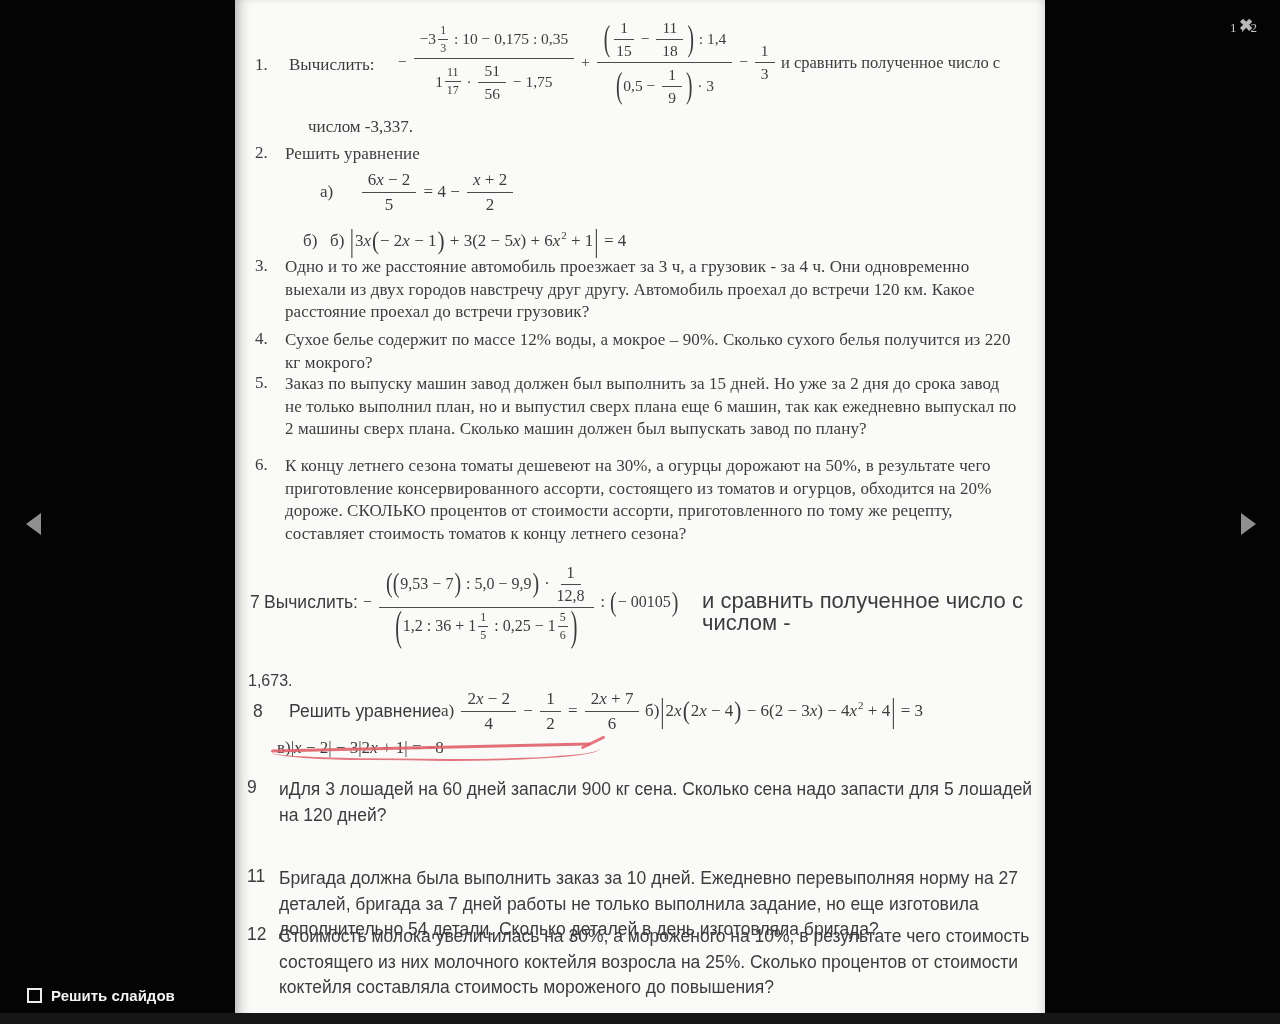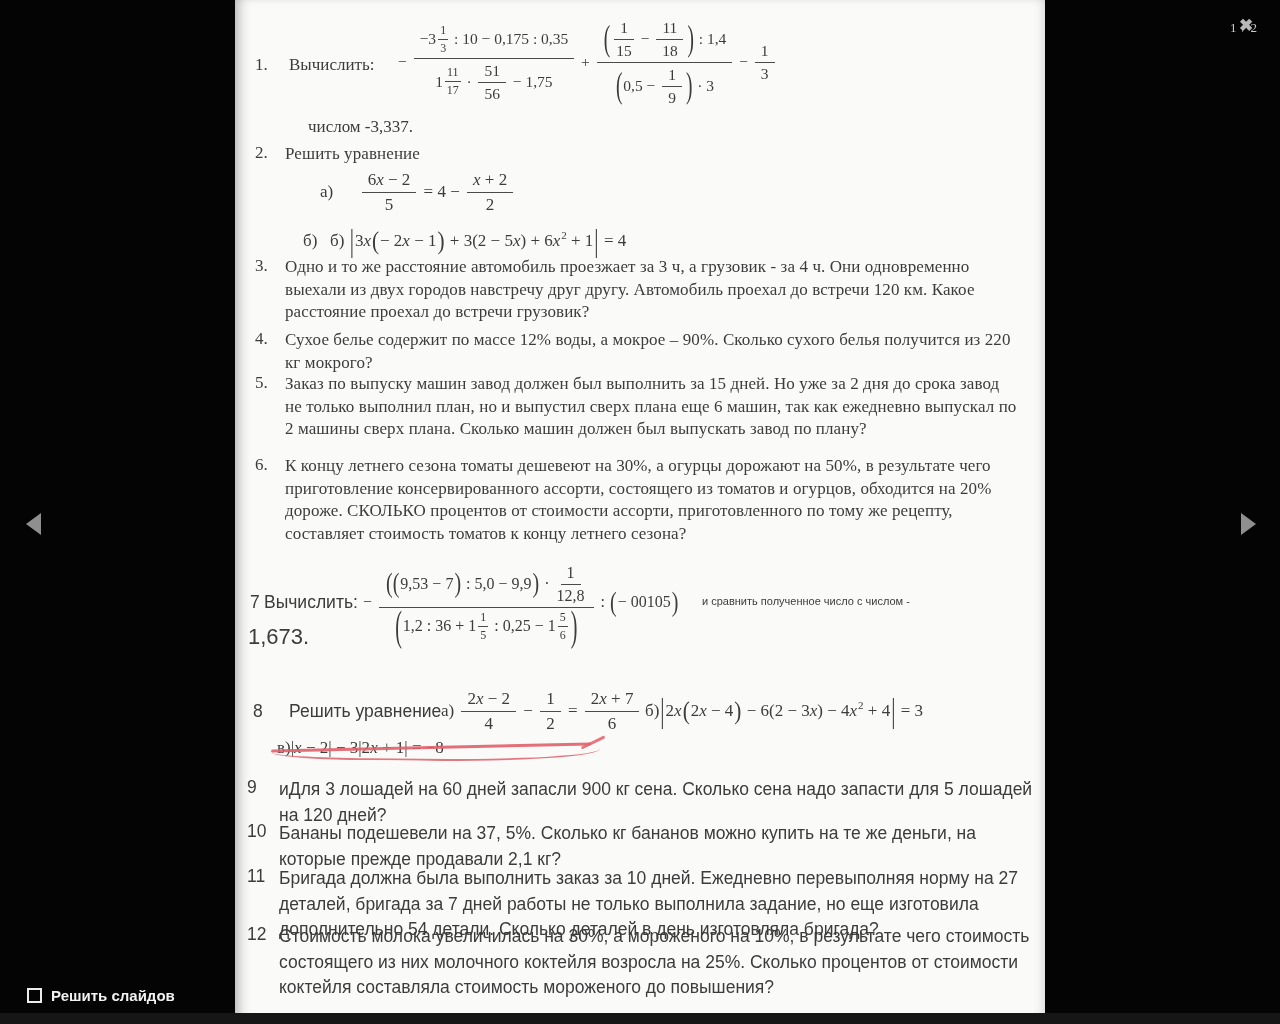--- a/index.html
+++ b/index.html
@@ -43,21 +43,21 @@
   .p1 .pnum{position:absolute;left:2px;top:49px;}
   .p1 .plabel{position:absolute;left:36px;top:49px;}
   .f1{position:absolute;left:145px;top:0;height:112px;font-size:15.5px;font-family:"Liberation Serif",serif;}
   .p1 .tail{position:absolute;left:528px;top:46px;width:258px;font-size:16.5px;line-height:21px;}
 
   
   .p7{position:absolute;left:15px;top:548px;width:795px;height:108px;}
   .p7 .num{position:absolute;left:0;top:44px;font-size:17.5px;}
   .p7 .lbl{position:absolute;left:14px;top:44px;font-size:17.5px;}
   .f7{position:absolute;left:113px;top:0;height:108px;font-size:16px;font-family:"Liberation Serif",serif;}
-  .p7 .tail{position:absolute;left:452px;top:42px;width:350px;font-size:11px;line-height:22px;}
+  .p7 .tail{position:absolute;left:452px;top:42px;width:350px;font-size:22px;line-height:22px;}
 
   
   .p8{position:absolute;left:18px;top:680px;width:785px;height:64px;}
   .p8 .num{position:absolute;left:0;top:21px;font-size:17.5px;}
   .p8 .lbl{position:absolute;left:36px;top:21px;font-size:17.5px;}
 
   .struck{position:absolute;left:42px;top:734px;width:335px;height:34px;}
   .strike1{position:absolute;left:-6px;top:12px;width:320px;height:2.5px;background:var(--strike,#e0606a);
            transform:rotate(-1.3deg);border-radius:2px;opacity:.9;}
   .strike2{position:absolute;left:-5px;top:13px;width:328px;height:14px;
@@ -182,20 +182,21 @@
             <span class="mf">
               <span class="mn">
                 <span class="mt">1</span>
               </span>
               <span class="md">
                 <span class="mt">3</span>
               </span>
             </span>
           </span>
         </div>
+      <span class="tail">и сравнить полученное число с</span>
     </div>
     <div class="abs serif" style="left:73px;top:117px;font-size:17px">числом -3,337.</div>
 
     <div class="prob serif" style="top:143px">
       <span class="pnum">2.</span>
       <div class="ptext">Решить уравнение</div>
     </div>
     <div class="frow" style="left:85px;top:164px;height:56px">
         <span class="mr">
           <span class="mt">а)      </span>
@@ -321,21 +322,21 @@
               </span>
             </span>
             <span class="mt"> : </span>
             <span class="mb" style="transform: scaleY(1.35);">(</span>
             <span class="mt">− 00105</span>
             <span class="mb" style="transform: scaleY(1.35);">)</span>
           </span>
         </div>
       <span class="tail">и сравнить полученное число с числом -</span>
     </div>
-    <div class="abs sans" style="left:13px;top:624px;font-size:22px">1,673.</div>
+    <div class="abs sans" style="left:13px;top:672px;font-size:16px">1,673.</div>
 
     <div class="p8 sans">
       <span class="num">8</span>
       <span class="lbl">Решить уравнение</span>
       <div class="frow" style="left:188px;top:0;height:62px">
           <span class="mr">
             <span class="mt">а) </span>
             <span class="mf">
               <span class="mn">
                 <span class="mr">
@@ -405,24 +406,20 @@
           </span>
         </div>
       <div class="strike1"></div>
       <div class="strike2"></div>
       <div class="strike3"></div>
     </div>
 
     <div class="prob sans-p" style="top:777px">
       <span class="pnum">9</span>
       <div class="ptext">иДля 3 лошадей на 60 дней запасли 900 кг сена. Сколько сена надо запасти для 5 лошадей на 120 дней?</div>
-    </div>
-    <div class="prob sans-p" style="top:821px">
-      <span class="pnum">10</span>
-      <div class="ptext">Бананы подешевели на 37, 5%. Сколько кг бананов можно купить на те же деньги, на которые прежде продавали 2,1 кг?</div>
     </div>
     <div class="prob sans-p" style="top:866px">
       <span class="pnum">11</span>
       <div class="ptext">Бригада должна была выполнить заказ за 10 дней. Ежедневно перевыполняя норму на 27 деталей, бригада за 7 дней работы не только выполнила задание, но еще изготовила дополнительно 54 детали. Сколько деталей в день изготовляла бригада?</div>
     </div>
     <div class="prob sans-p" style="top:924px">
       <span class="pnum">12</span>
       <div class="ptext">Стоимость молока увеличилась на 30%, а мороженого на 10%, в результате чего стоимость состоящего из них молочного коктейля возросла на 25%. Сколько процентов от стоимости коктейля составляла стоимость мороженого до повышения?</div>
     </div>
 

